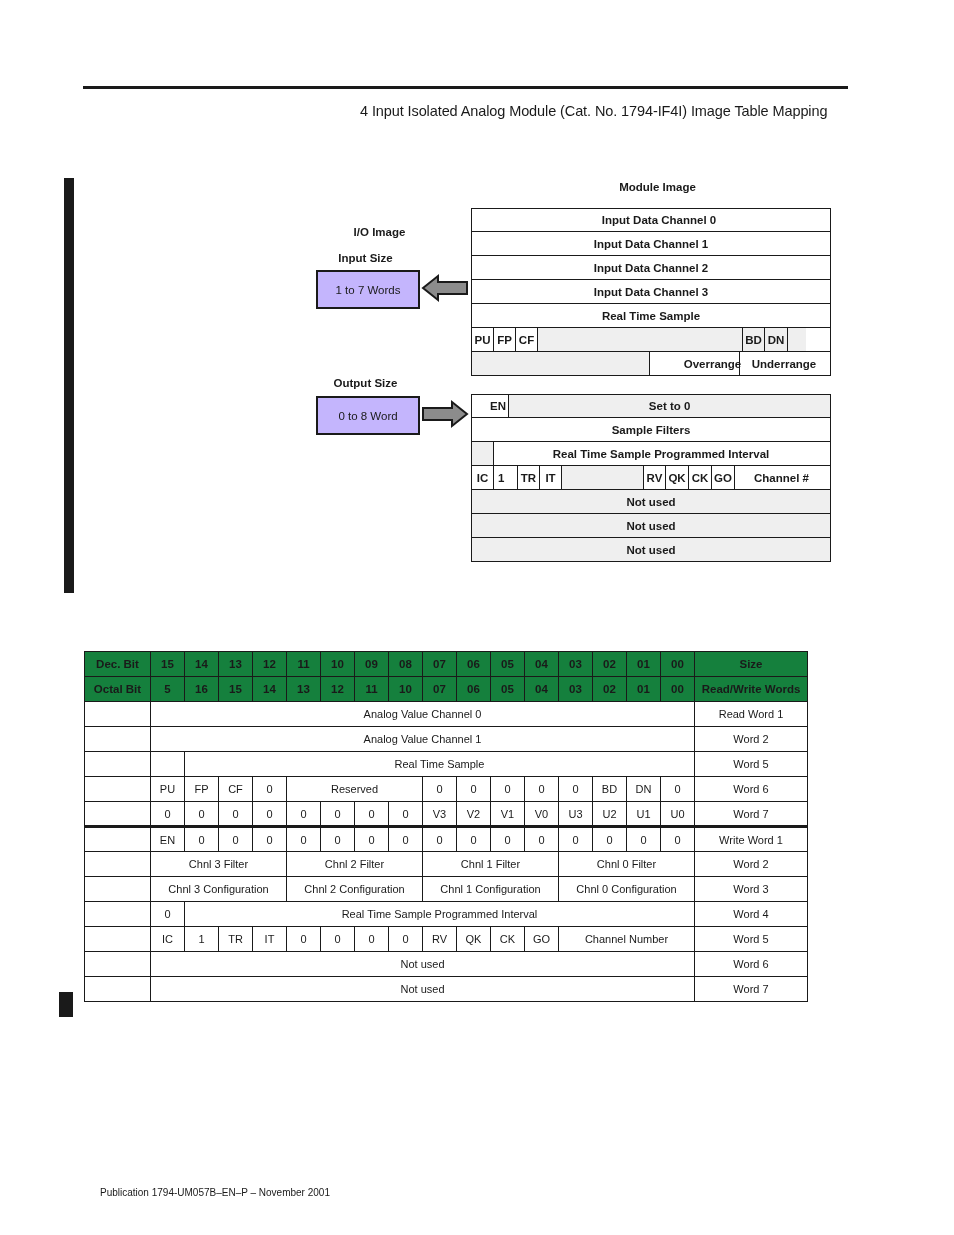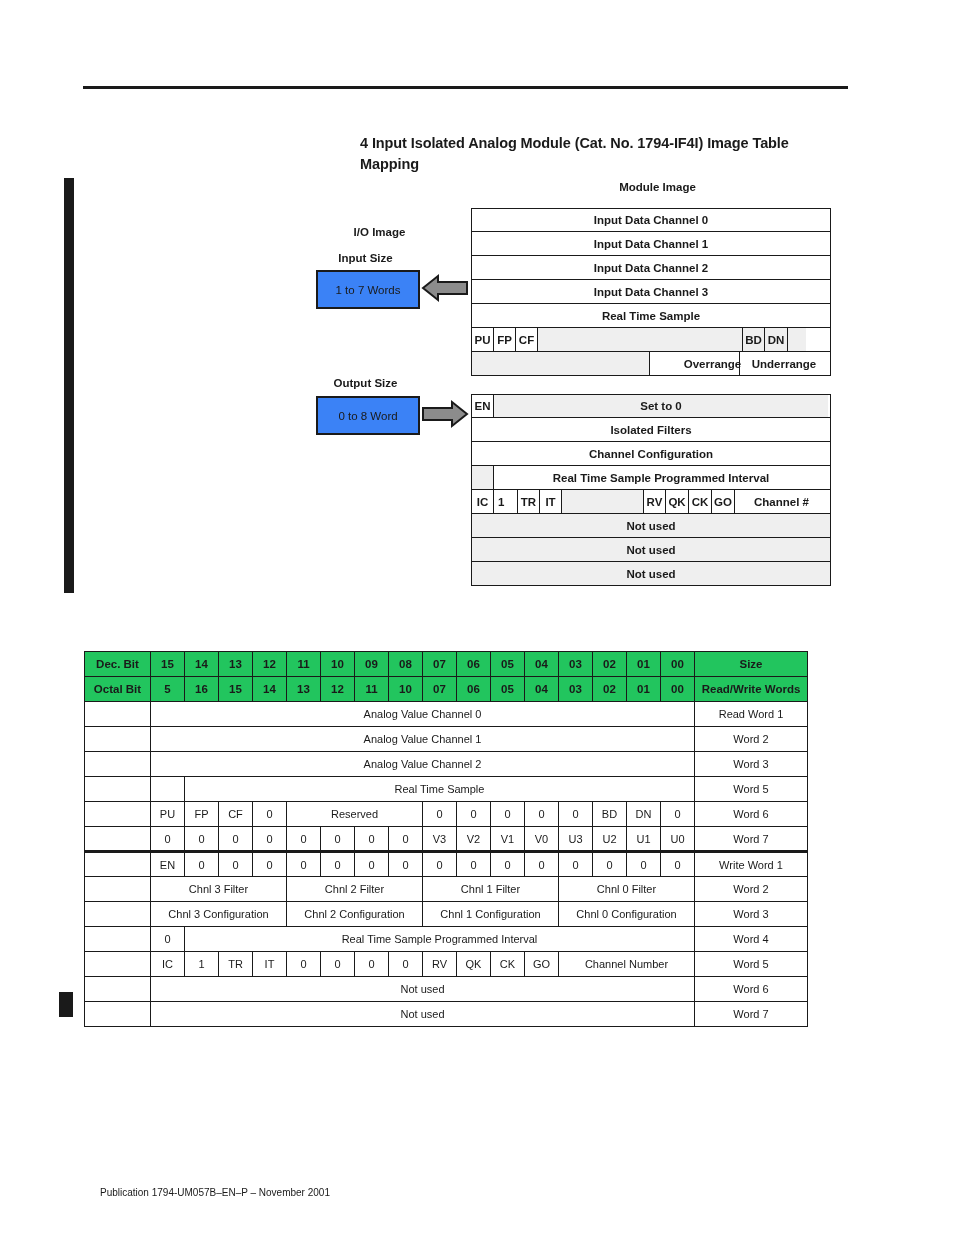--- a/index.html
+++ b/index.html
@@ -14,70 +14,70 @@
   
   .top-rule{position:absolute;left:83px;top:86px;width:765px;height:3px;background:#1a1a1a;}
 
   
   .change-bar{position:absolute;background:#1a1a1a;}
   .change-bar.long{left:64px;top:178px;width:10px;height:415px;}
   .change-bar.short{left:59px;top:992px;width:14px;height:25px;}
 
   
   .title{
-    position:absolute;left:360px;top:133px;width:480px;
-    font-size:14.5px;font-weight:bold;line-height:1.45;letter-spacing:-0.1px;
+    position:absolute;left:360px;top:101px;width:480px;
+    font-size:14.5px;font-weight:normal;line-height:1.45;letter-spacing:-0.1px;
   }
 
   
   .diagram{position:absolute;left:0;top:0;width:954px;height:600px;}
   .module-image-label{
     position:absolute;left:540px;top:181px;width:235px;text-align:center;
     font-size:11.5px;font-weight:bold;
   }
   .io-image-label{position:absolute;left:327px;top:226px;width:105px;text-align:center;font-size:11.5px;font-weight:bold;}
   .input-size-label{position:absolute;left:313px;top:252px;width:105px;text-align:center;font-size:11.5px;font-weight:bold;}
   .output-size-label{position:absolute;left:313px;top:377px;width:105px;text-align:center;font-size:11.5px;font-weight:bold;}
 
   .size-box{
-    position:absolute;border:2px solid #1a1a1a;background:#3b82f6;
+    position:absolute;border:2px solid #1a1a1a;background:#c4b5fd;
     display:flex;align-items:center;justify-content:center;
     font-size:11.5px;
   }
   .size-box.input{left:316px;top:270px;width:100px;height:35px;}
   .size-box.output{left:316px;top:396px;width:100px;height:35px;}
 
   .arrow{position:absolute;}
 
   
   .mi{position:absolute;left:471px;top:208px;width:360px;}
   .mi-row{
     position:relative;height:24px;border:1.8px solid #1a1a1a;border-top:none;
     display:flex;background:#ffffff;box-sizing:border-box;
   }
-  .mi-row.first{border-top:1.8px solid #1a1a1a;}
+  .mi-row.first{border-top:1.8px solid #1a1a1a;padding-left:16px;}
   .mi-cell{
     box-sizing:border-box;display:flex;align-items:center;justify-content:center;
     font-size:11.5px;font-weight:bold;height:100%;
   }
   .mi-cell.sep{border-right:1.8px solid #1a1a1a;}
   .mi-cell.sepl{border-left:1.8px solid #1a1a1a;}
   .shade{background:#efefef;}
   .mi-full{width:100%;}
 
   .mi-out{position:absolute;left:471px;top:394px;width:360px;}
 
   
   .bittable{position:absolute;left:84px;top:651px;border-collapse:collapse;}
   .bittable td{
     border:1.5px solid #1a1a1a;
     font-size:11px;text-align:center;vertical-align:middle;
     height:25px;padding:0 1px;background:#ffffff;box-sizing:border-box;
   }
-  .bittable td.hdr{background:#22c55e;font-weight:bold;font-size:11.5px;}
+  .bittable td.hdr{background:#15803d;font-weight:bold;font-size:11.5px;}
   .bittable td.lbl{width:66px;}
   .bittable td.bit{width:34px;}
   .bittable td.size{width:113px;}
   .bittable tr.thick-top td{border-top:3px solid #1a1a1a;}
   .bittable tr.thick-bot td{border-bottom:3px solid #1a1a1a;}
 
   
   .footer{position:absolute;left:100px;top:1187px;font-size:10px;}
 </style>
 </head>
@@ -140,24 +140,21 @@
         <div class="mi-cell" style="width:88px;">Underrange</div>
       </div>
     </div>
 
     <div class="mi-out">
       <div class="mi-row first">
         <div class="mi-cell sep" style="width:22px;">EN</div>
         <div class="mi-cell shade" style="width:334px;">Set to 0</div>
       </div>
       <div class="mi-row">
-        <div class="mi-cell mi-full">Isolated Filters</div>
-      </div>
-      <div class="mi-row">
-        <div class="mi-cell mi-full">Channel Configuration</div>
+        <div class="mi-cell mi-full">Sample Filters</div>
       </div>
       <div class="mi-row">
         <div class="mi-cell sep shade" style="width:22px;"></div>
         <div class="mi-cell" style="width:334px;">Real Time Sample Programmed Interval</div>
       </div>
       <div class="mi-row">
         <div class="mi-cell sep" style="width:22px;">IC</div>
         <div class="mi-cell sep" style="width:24px;justify-content:flex-start;padding-left:4px;">1</div>
         <div class="mi-cell sep" style="width:22px;">TR</div>
         <div class="mi-cell sep" style="width:22px;">IT</div>
@@ -227,25 +224,20 @@
           <td class="bit" colspan="16">Analog Value Channel 0</td>
           <td class="size">Read Word 1</td>
         </tr>
         <tr>
           <td class="lbl"></td>
           <td class="bit" colspan="16">Analog Value Channel 1</td>
           <td class="size">Word 2</td>
         </tr>
         <tr>
           <td class="lbl"></td>
-          <td class="bit" colspan="16">Analog Value Channel 2</td>
-          <td class="size">Word 3</td>
-        </tr>
-        <tr>
-          <td class="lbl"></td>
           <td class="bit"></td>
           <td class="bit" colspan="15">Real Time Sample</td>
           <td class="size">Word 5</td>
         </tr>
         <tr>
           <td class="lbl"></td>
           <td class="bit">PU</td>
           <td class="bit">FP</td>
           <td class="bit">CF</td>
           <td class="bit">0</td>

